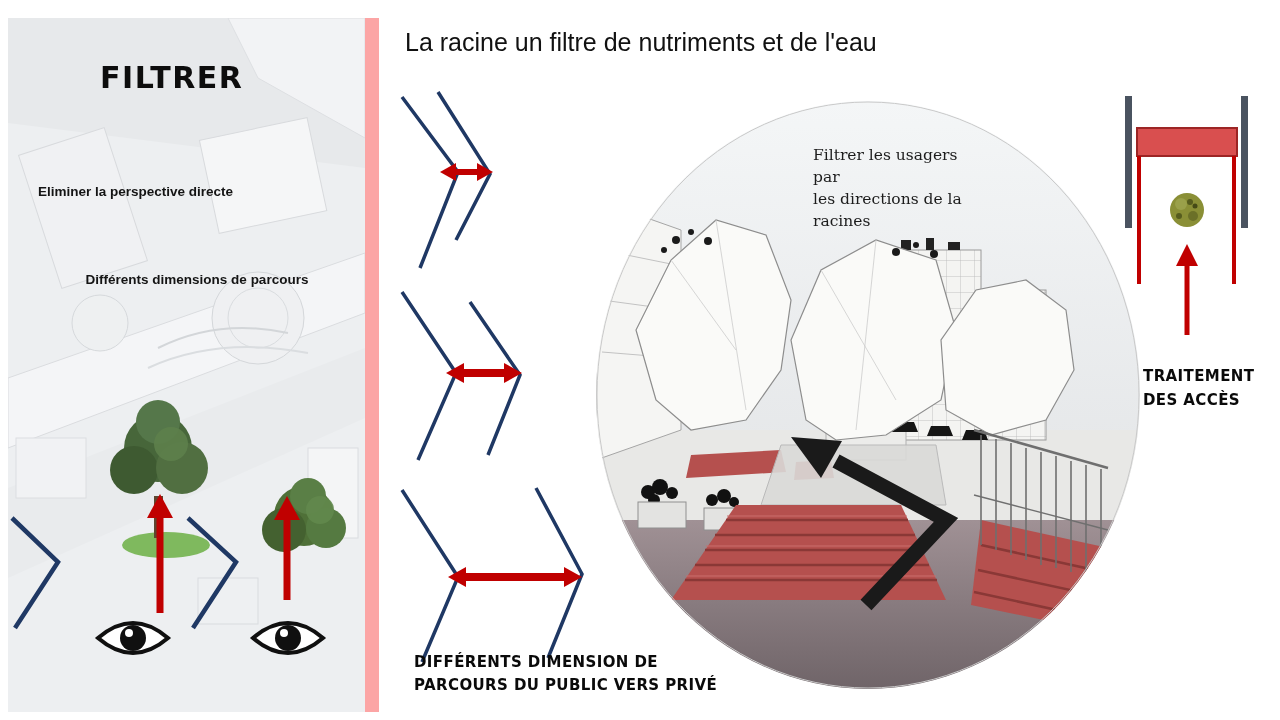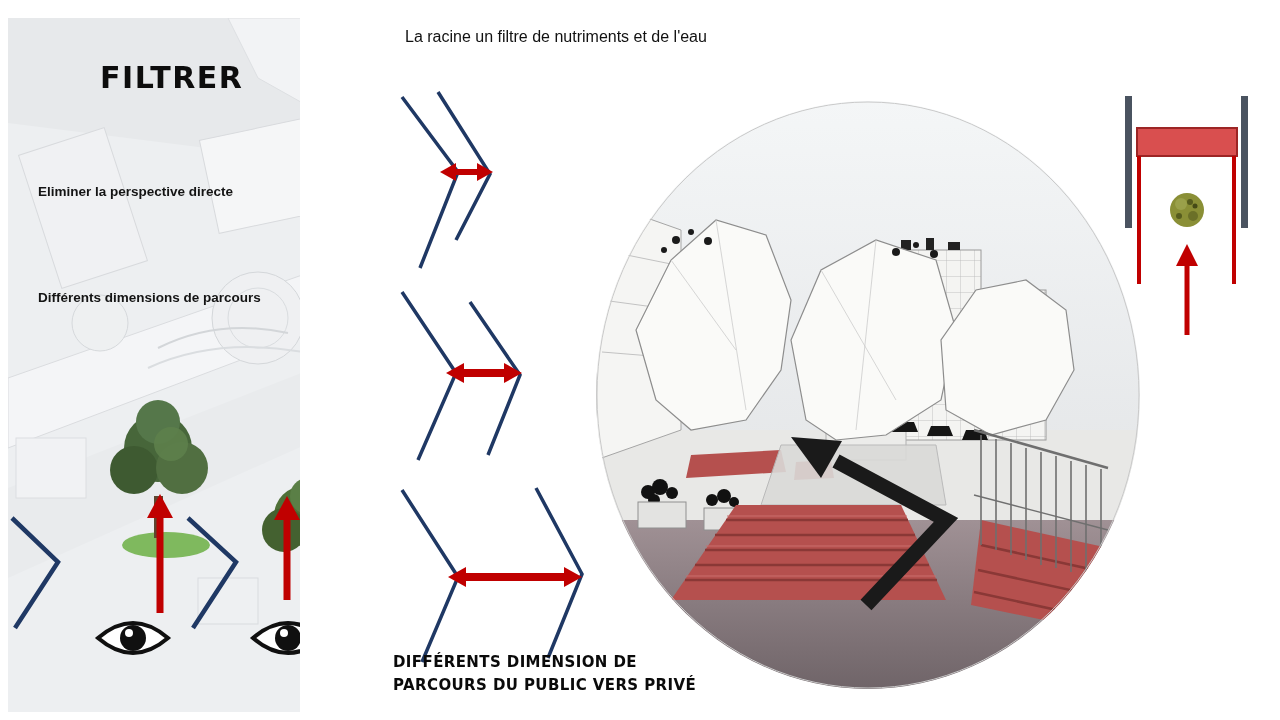--- a/index.html
+++ b/index.html
@@ -7,44 +7,44 @@
   body {
     background:#ffffff;
     font-family:"Liberation Sans", sans-serif;
     position:relative;
     overflow:hidden;
   }
   .abs { position:absolute; }
   .prewrap { white-space:pre-line; }
 
   
-  #left-panel { left:8px; top:18px; width:292px; height:694px; overflow:hidden; background:#a3a3a3; }
+  #left-panel { left:8px; top:18px; width:371px; height:694px; overflow:hidden; background:#fca5a5; }
   #left-panel > svg { position:absolute; left:0; top:0; }
   #panel-heading {
     left:92px; top:42px;
     font-family:"DejaVu Sans", sans-serif;
     font-weight:bold; font-size:30px; letter-spacing:1.5px; color:#0d0d0d;
   }
   .bullet {
     left:30px; width:318px;
     font-size:13.5px; font-weight:bold; color:#141414; line-height:1.45;margin-top:48px;
   }
   #bullet-0 { top:116px; }
   #bullet-1 { top:158px; }
-  #bullet-2 { top:222px; }
-
-  
-  #main-title { left:405px; top:28px; font-size:16px; color:#111; }
+  #bullet-2 { top:204px;text-align:center; }
+
+  
+  #main-title { left:405px; top:28px; font-size:25px; color:#111; }
 
   
   #diag-small  { left:396px; top:88px;  }
   #diag-medium { left:396px; top:283px; }
   #diag-large  { left:396px; top:478px; }
   #caption {
-    left:393px; top:651px;
+    left:414px; top:651px;
     font-family:"DejaVu Sans", sans-serif;
     font-weight:bold; font-size:15px; letter-spacing:.4px;
     color:#0a0a0a; line-height:1.55;
   }
 
   
   #circle-fig { left:596px; top:100px; width:544px; height:590px; }
   #circle-annotation {
     position:absolute; left:217px; top:44px; width:175px;
     font-family:"DejaVu Serif", serif;
@@ -286,20 +286,23 @@
       </g>
 
       <g>
         <polyline points="270,505 350,420 240,361" fill="none" stroke="#1a1a1a" stroke-width="15" stroke-linejoin="miter"></polyline>
         <polygon points="195,337 246,341 225,378" fill="#1a1a1a"></polygon>
       </g>
 
       <ellipse cx="272" cy="295" rx="271" ry="293" fill="none" stroke="#c9c9c9" stroke-width="1"></ellipse>
     </g>
   </svg>
+  <div id="circle-annotation" class="prewrap">Filtrer les usagers par
+les directions de la
+racines</div>
 </div>
 
 <div id="access" class="abs">
   <svg width="150" height="260" viewBox="0 0 150 260">
     <rect x="10" y="8" width="7" height="132" fill="#4a5360"></rect>
     <rect x="126" y="8" width="7" height="132" fill="#4a5360"></rect>
     <rect x="22" y="40" width="100" height="28" fill="#d94f4f" stroke="#9c2525" stroke-width="2"></rect>
     <line x1="24" y1="68" x2="24" y2="196" stroke="#c00000" stroke-width="4"></line>
     <line x1="119" y1="68" x2="119" y2="196" stroke="#c00000" stroke-width="4"></line>
     <g>
@@ -308,13 +311,15 @@
       <circle cx="78" cy="128" r="5" fill="#6b7028"></circle>
       <circle cx="75" cy="114" r="3" fill="#565c1e"></circle>
       <circle cx="64" cy="128" r="3" fill="#565c1e"></circle>
       <circle cx="80" cy="118" r="2.5" fill="#454a16"></circle>
     </g>
     <g>
       <line x1="72" y1="247" x2="72" y2="172" stroke="#c00000" stroke-width="5"></line>
       <polygon points="72,156 61,178 83,178" fill="#c00000"></polygon>
     </g>
   </svg>
+  <div id="access-label" class="prewrap">TRAITEMENT
+DES ACCÈS</div>
 </div>
 
 </body></html>

